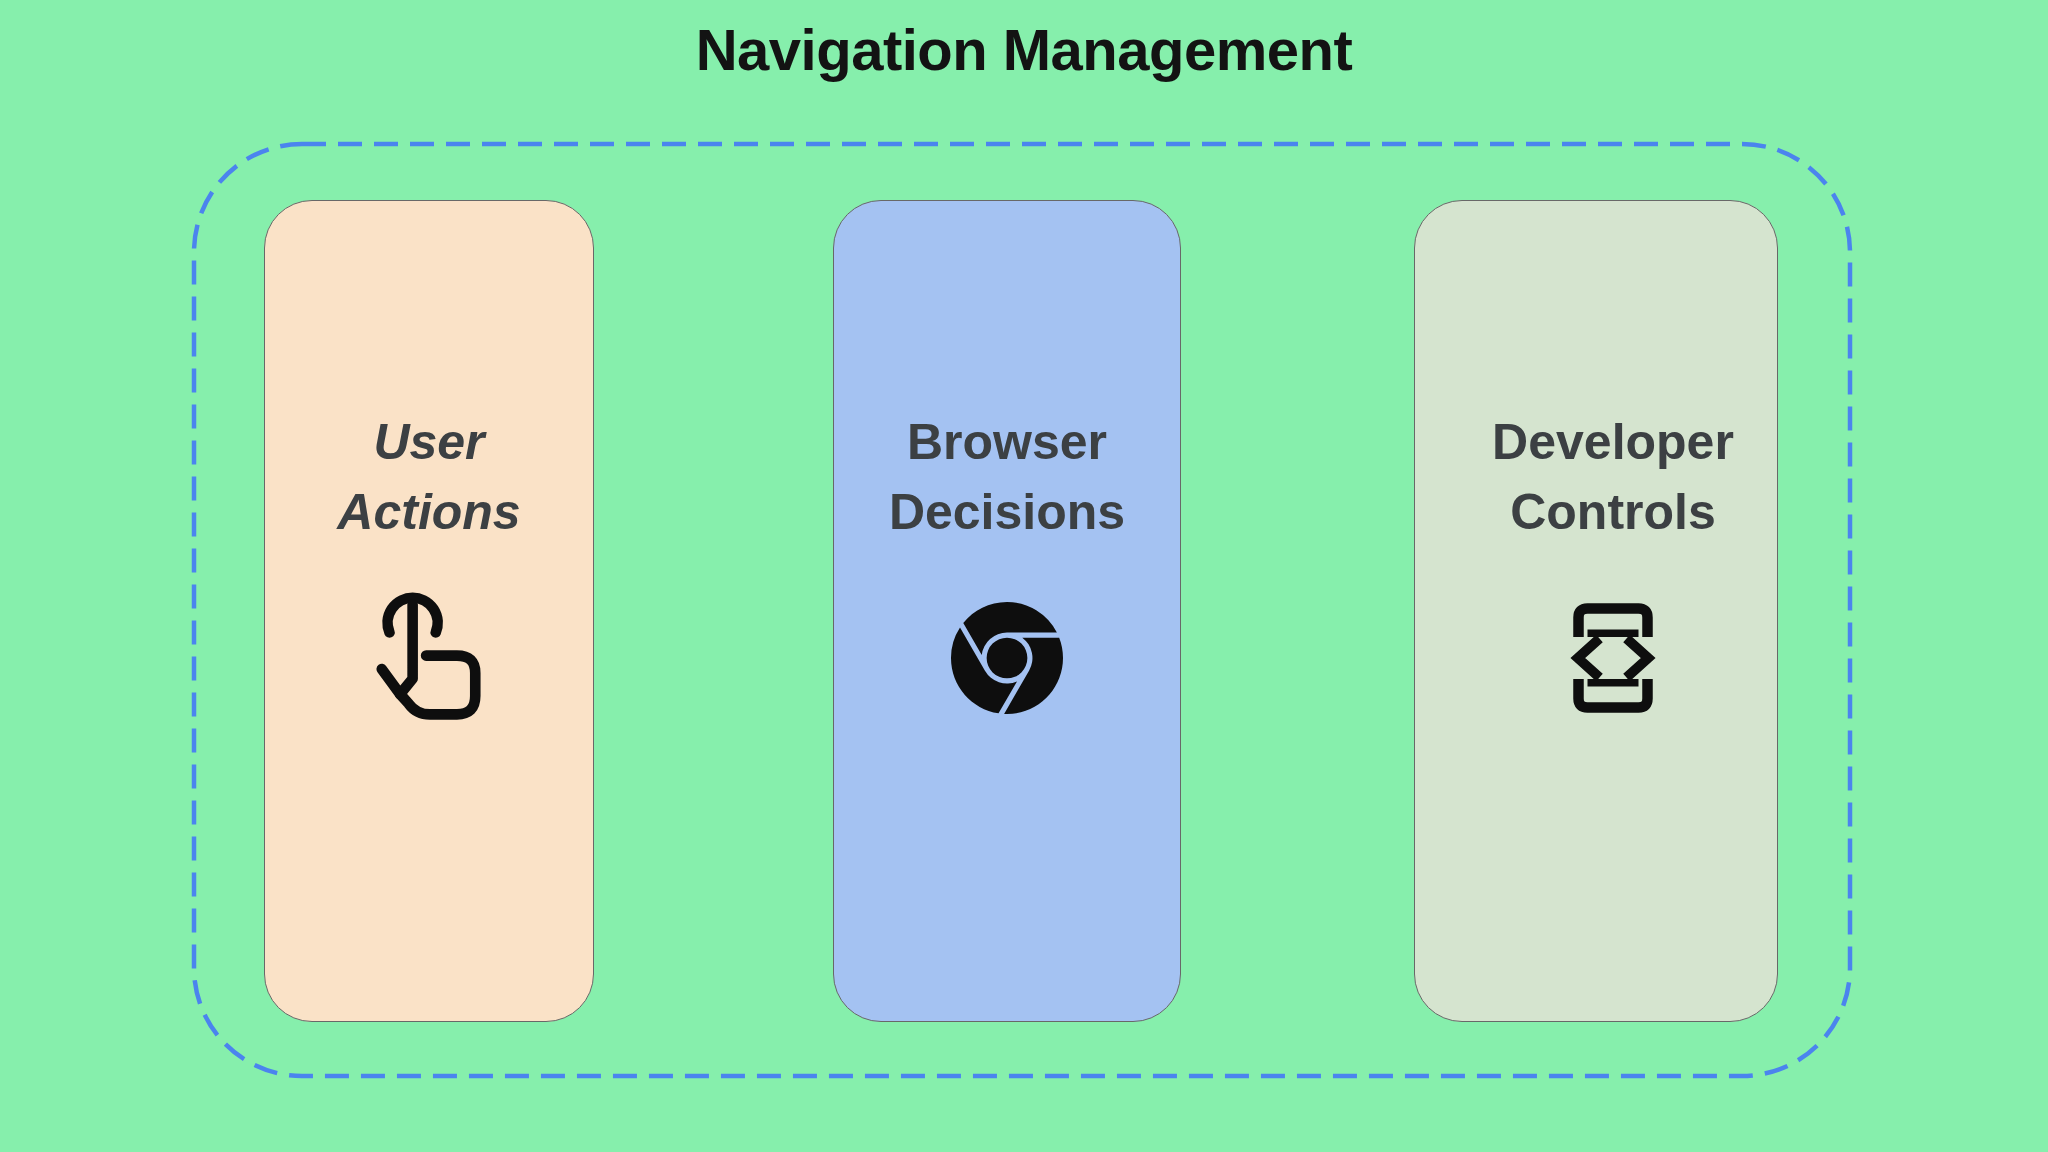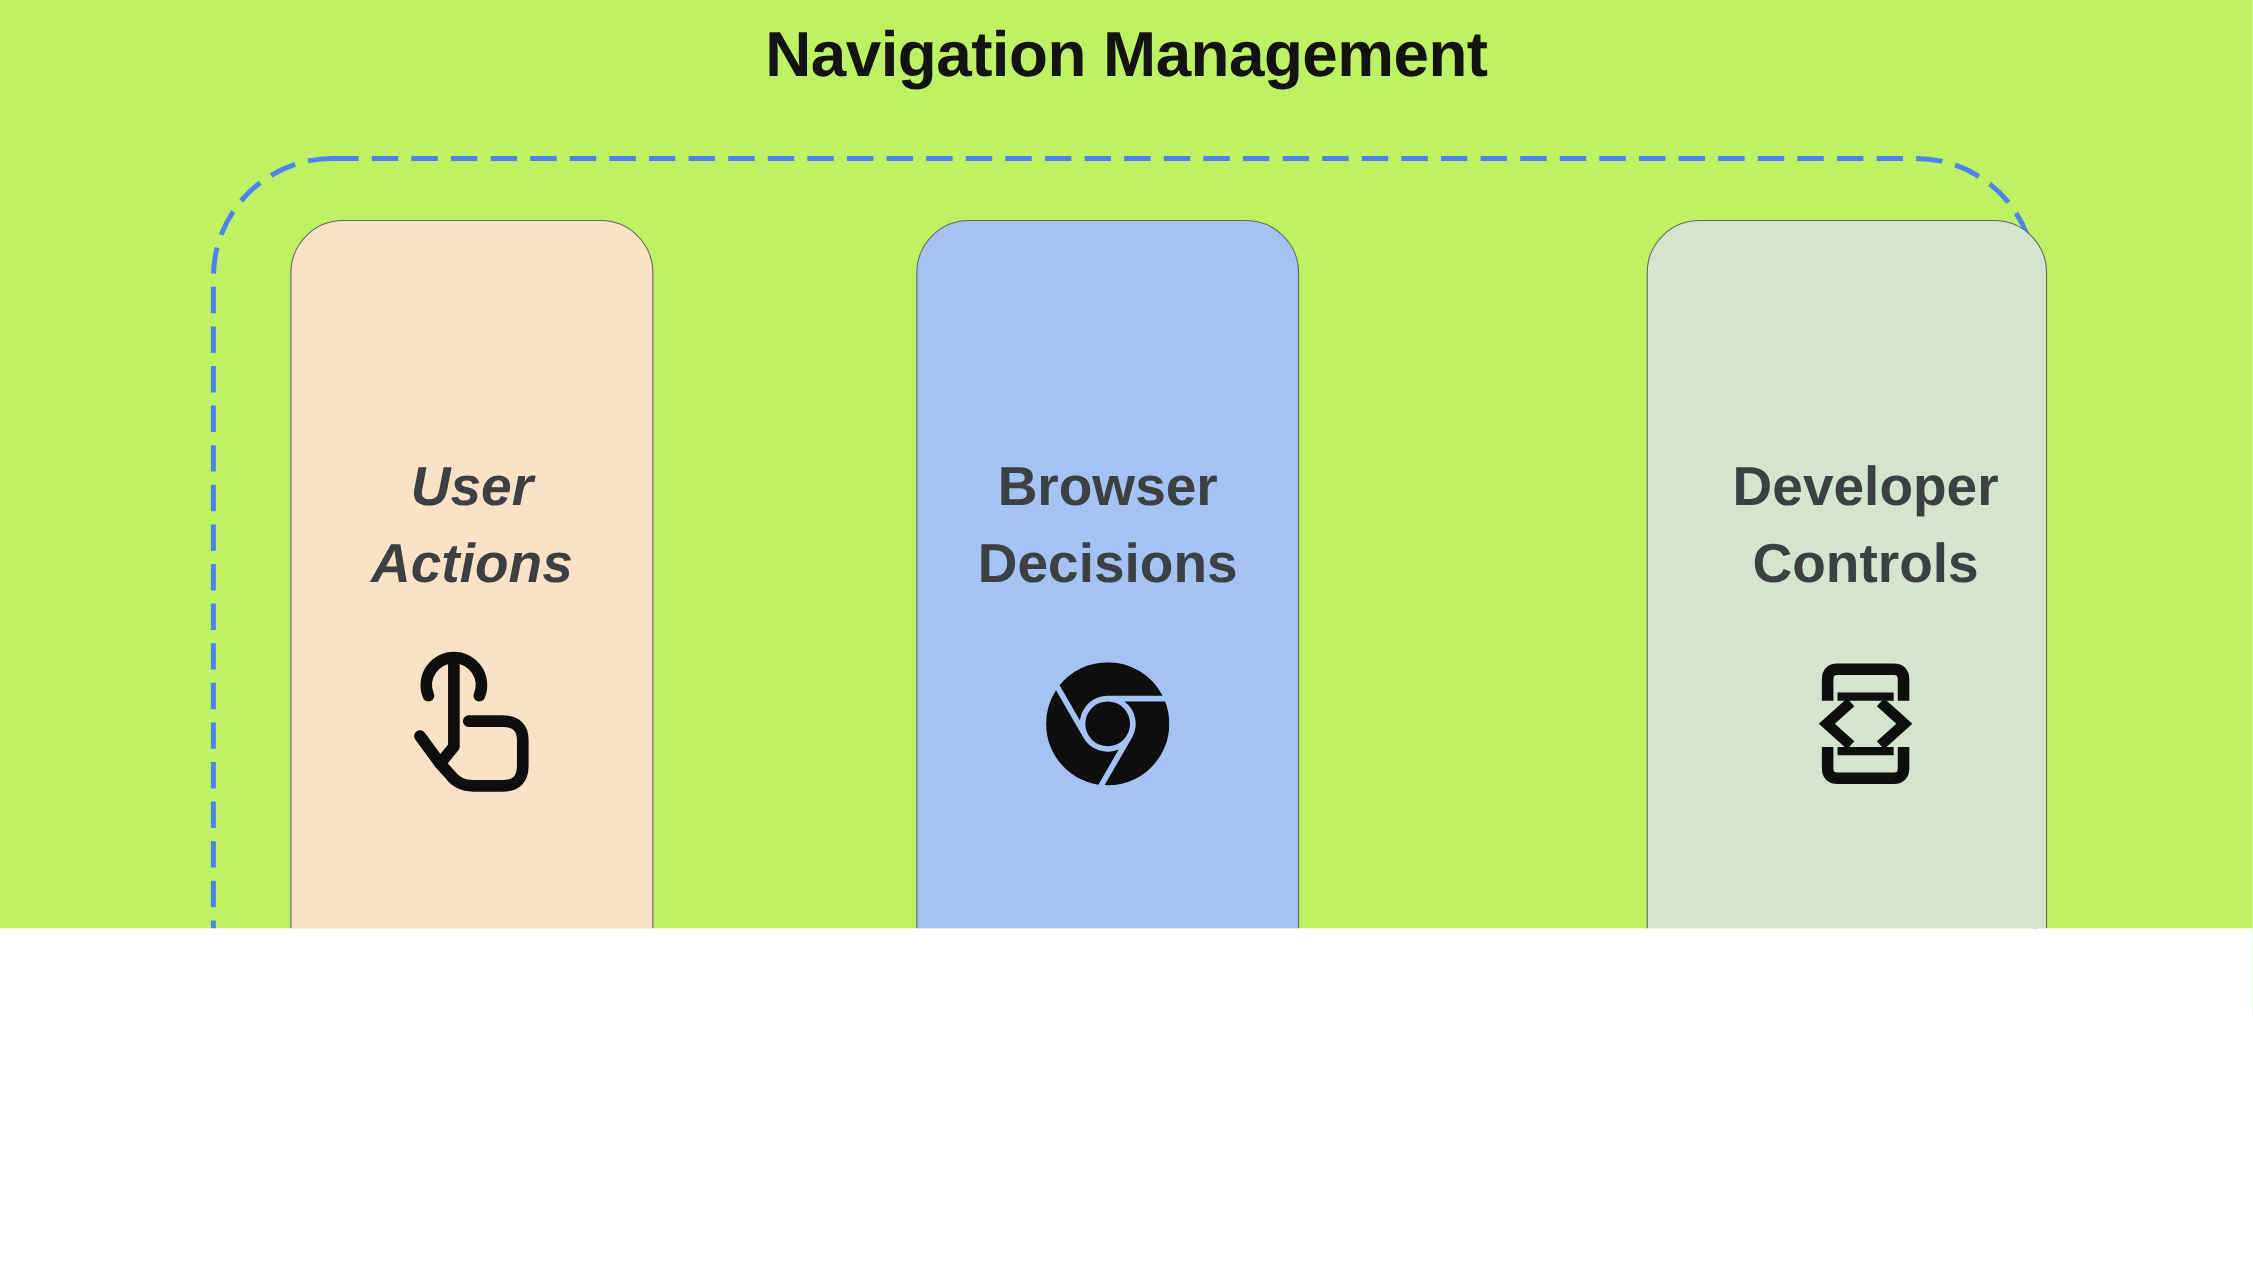--- a/index.html
+++ b/index.html
@@ -3,22 +3,22 @@
 <meta charset="utf-8">
 <style>
   html, body {
     margin: 0;
     padding: 0;
     background: #ffffff;
   }
   .page {
     position: relative;
     width: 2048px;
-    height: 844px;
-    background: #bef264;
+    height: 1152px;
+    background: #86efac;
     font-family: "Liberation Sans", "DejaVu Sans", sans-serif;
     overflow: hidden;
   }
   .title {
     position: absolute;
     top: 18px;
     left: 0;
     width: 2048px;
     margin: 0;
     text-align: center;
@@ -41,21 +41,21 @@
     height: 822px;
     box-sizing: border-box;
     border: 1.5px solid #686868;
     border-radius: 48px;
     display: flex;
     flex-direction: column;
     align-items: center;
   }
   .card-user-actions      { left: 264px;  width: 330px; }
   .card-browser-decisions { left: 833px;  width: 348px; }
-  .card-developer-controls{ left: 1497px; width: 364px; padding-left: 34px; }
+  .card-developer-controls{ left: 1414px; width: 364px; padding-left: 34px; }
   .card-label {
     margin-top: 206px;
     font-size: 50px;
     font-weight: bold;
     line-height: 70px;
     text-align: center;
     white-space: pre-line;
   }
   .card-icon {
     margin-top: 38px;

